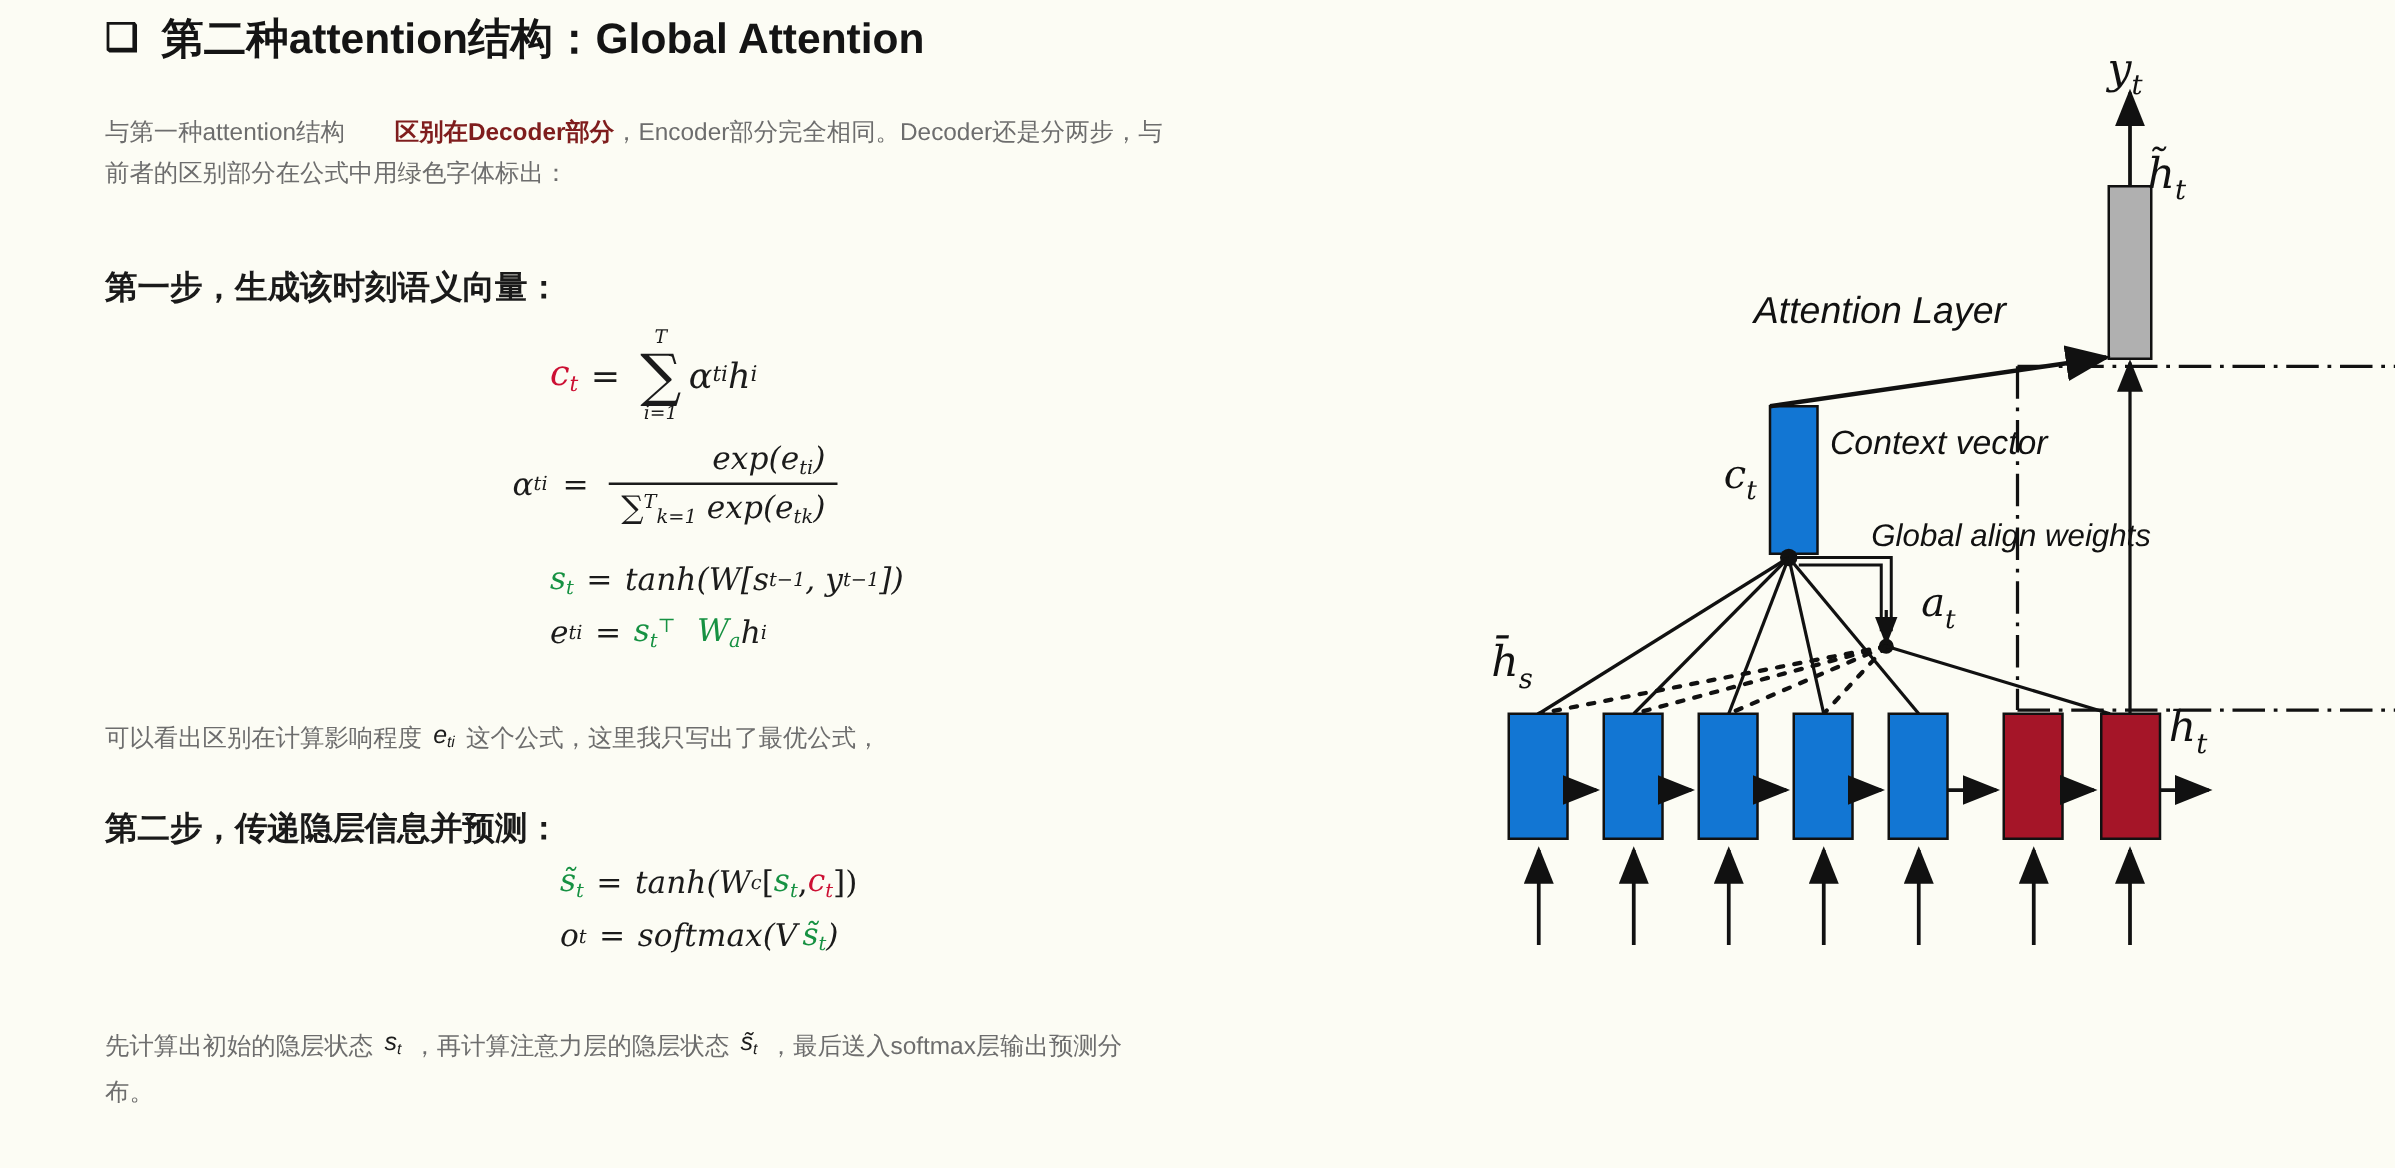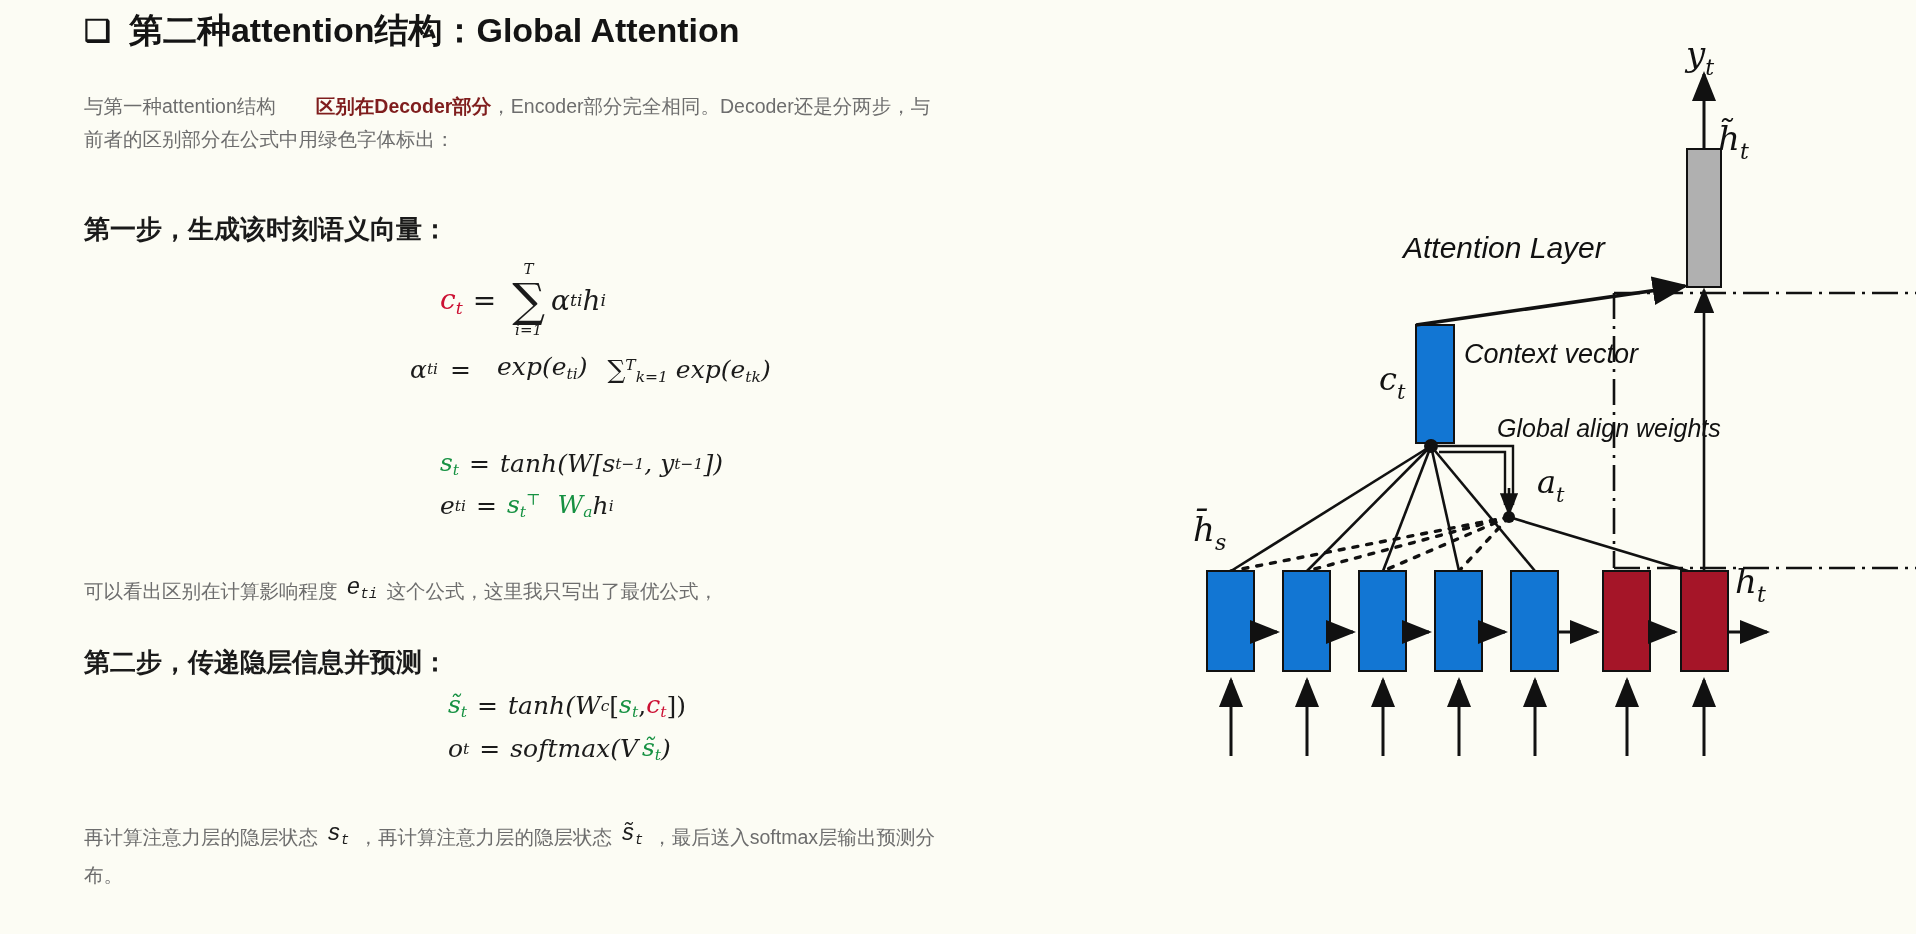--- a/index.html
+++ b/index.html
@@ -87,33 +87,34 @@
     align-items: center;
     font-style: normal;
     margin: 0 6px;
     line-height: 1;
   }
   .bigsum .lim { font-size: 15px; font-style: italic; }
   .bigsum .sig { font-size: 46px; font-family: "DejaVu Serif", serif; }
 
   .frac {
     display: inline-flex;
-    align-items: flex-start;
+    flex-direction: column;
+    align-items: flex-end;
     margin: 0 4px;
     line-height: 1.18;
   }
   .frac .num { padding: 0 10px 2px 10px; }
   .frac .bar { height: 2px; background: #1b1b1b; width: 100%; }
   .frac .den { padding: 3px 10px 0 10px; }
 
   .inline-math {
-    font-family: Liberation Mono, monospace;
+    font-family: Liberation Sans, sans-serif;
     font-style: italic;
     color: #1b1b1b;
-    font-size: 23px;
+    font-size: 20px;
   }
 
   
   .figure {
     position: absolute;
     left: 1160px;
     top: 0;
     width: 756px;
     height: 934px;
   }
@@ -215,21 +216,21 @@
       <span>o</span>
         <sub>t</sub>
       <span class="up" style="margin:0 10px;">=</span>
       <span>softmax(V</span>
         <span class="green" style="margin-left:4px;"><span>s̃</span><sub>t</sub></span>
         <span>)</span>
     </div>
 
     <div class="para" style="left:84px; top:818px; width:1020px;">
       <span class="mrow" style="display:inline-flex;">
-        <span>再计算注意力层的隐层状态</span>
+        <span>先计算出初始的隐层状态</span>
         <span class="inline-math" style="margin:0 9px;"><span>s</span><sub>t</sub></span>
         <span>，再计算注意力层的隐层状态</span>
         <span class="inline-math green" style="margin:0 9px;"><span>s̃</span><sub>t</sub></span>
         <span>，最后送入softmax层输出预测分</span>
       </span>
       <div style="margin-top:2px;">布。</div>
     </div>
   </div>
 
   <div class="figure">

